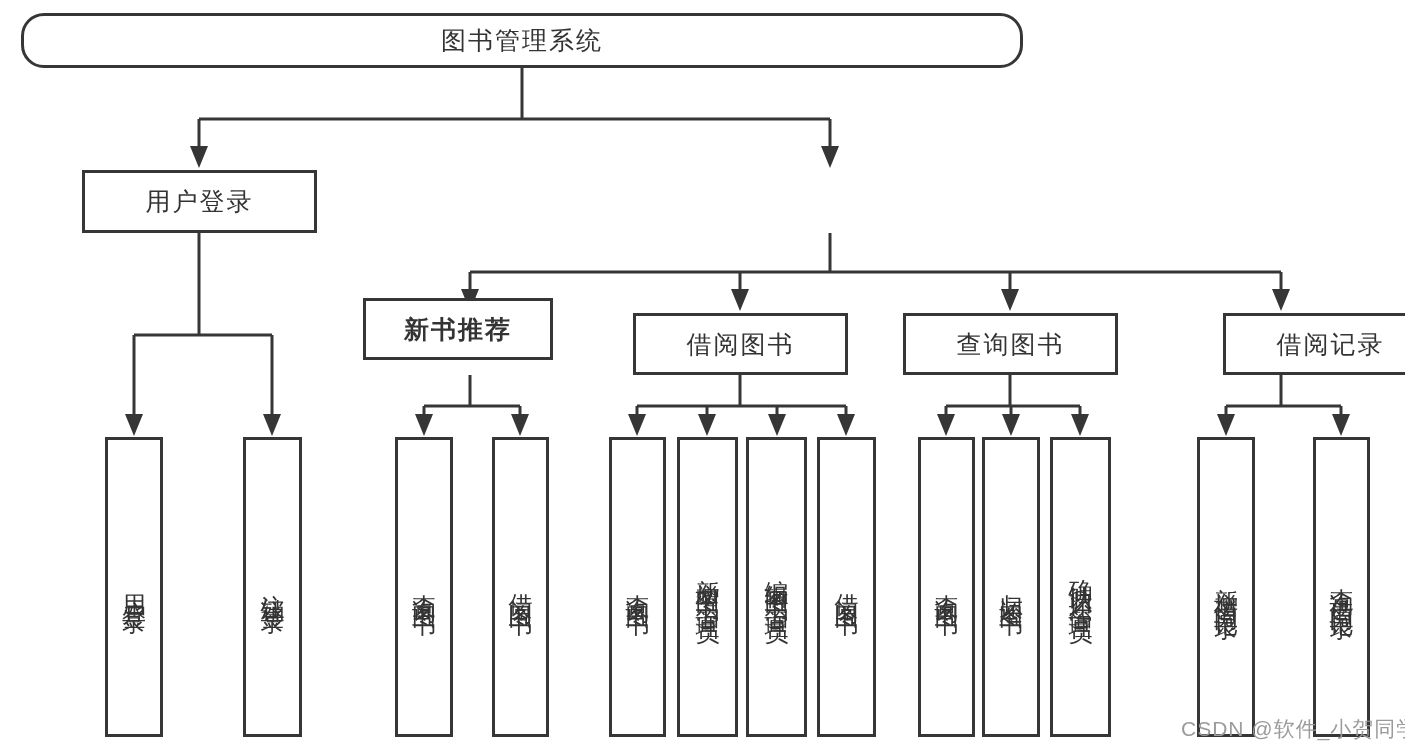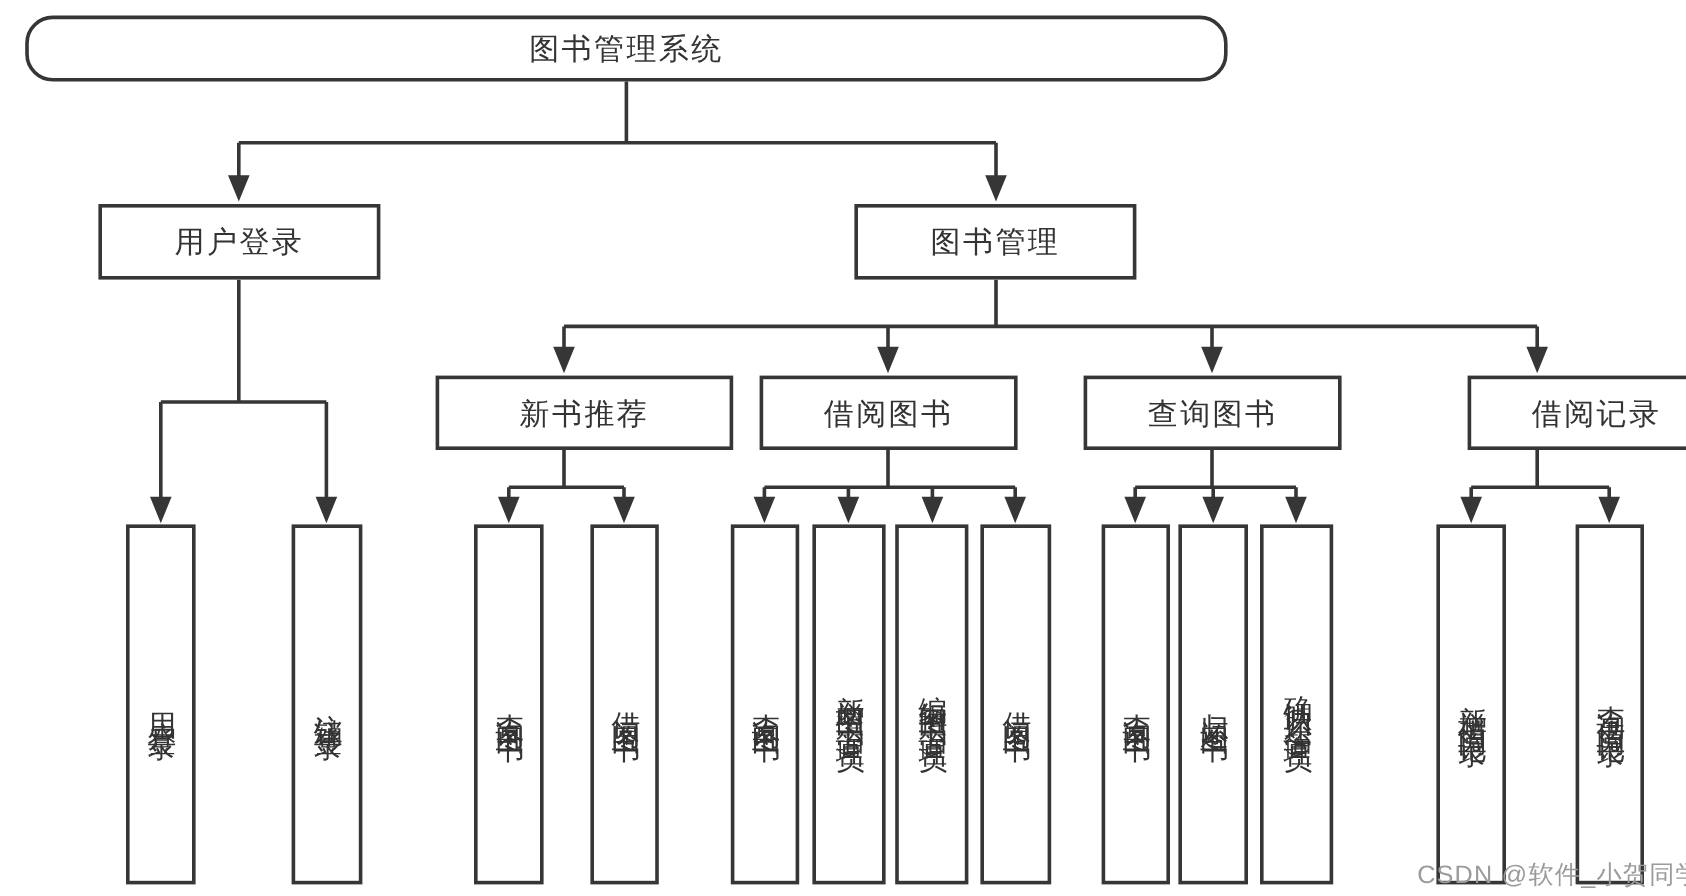--- a/index.html
+++ b/index.html
@@ -83,23 +83,22 @@
       M637 436 L628 414 L646 414 Z  M707 436 L698 414 L716 414 Z
       M777 436 L768 414 L786 414 Z  M846 436 L837 414 L855 414 Z
       M946 436 L937 414 L955 414 Z  M1011 436 L1002 414 L1020 414 Z
       M1080 436 L1071 414 L1089 414 Z
       M1226 436 L1217 414 L1235 414 Z  M1341 436 L1332 414 L1350 414 Z"></path>
   </svg>
 
   <div class="hbox" style="left:21px; top:13px; width:1002px; height:55px;border-radius:23px;">图书管理系统</div>
 
   <div class="hbox" style="left:82px; top:170px; width:235px; height:63px;">用户登录</div>
-  <div class="hbox" style="left:712px; top:170px; width:235px; height:63px;">图书管理</div>
 
-  <div class="hbox" style="left:363px; top:313px; width:248px; height:62px;">新书推荐</div>
+  <div class="hbox" style="left:363px; top:298px; width:190px; height:62px;font-weight:bold;">新书推荐</div>
   <div class="hbox" style="left:633px; top:313px; width:215px; height:62px;">借阅图书</div>
   <div class="hbox" style="left:903px; top:313px; width:215px; height:62px;">查询图书</div>
   <div class="hbox" style="left:1175px; top:313px; width:215px; height:62px;margin-left:48px;">借阅记录</div>
 
   <div class="vbox" style="left:105px; top:437px; width:58px; height:300px;">
     <span class="vtext">用户登录</span>
   </div>
   <div class="vbox" style="left:243px; top:437px; width:59px; height:300px;">
     <span class="vtext">注销登录</span>
   </div>

